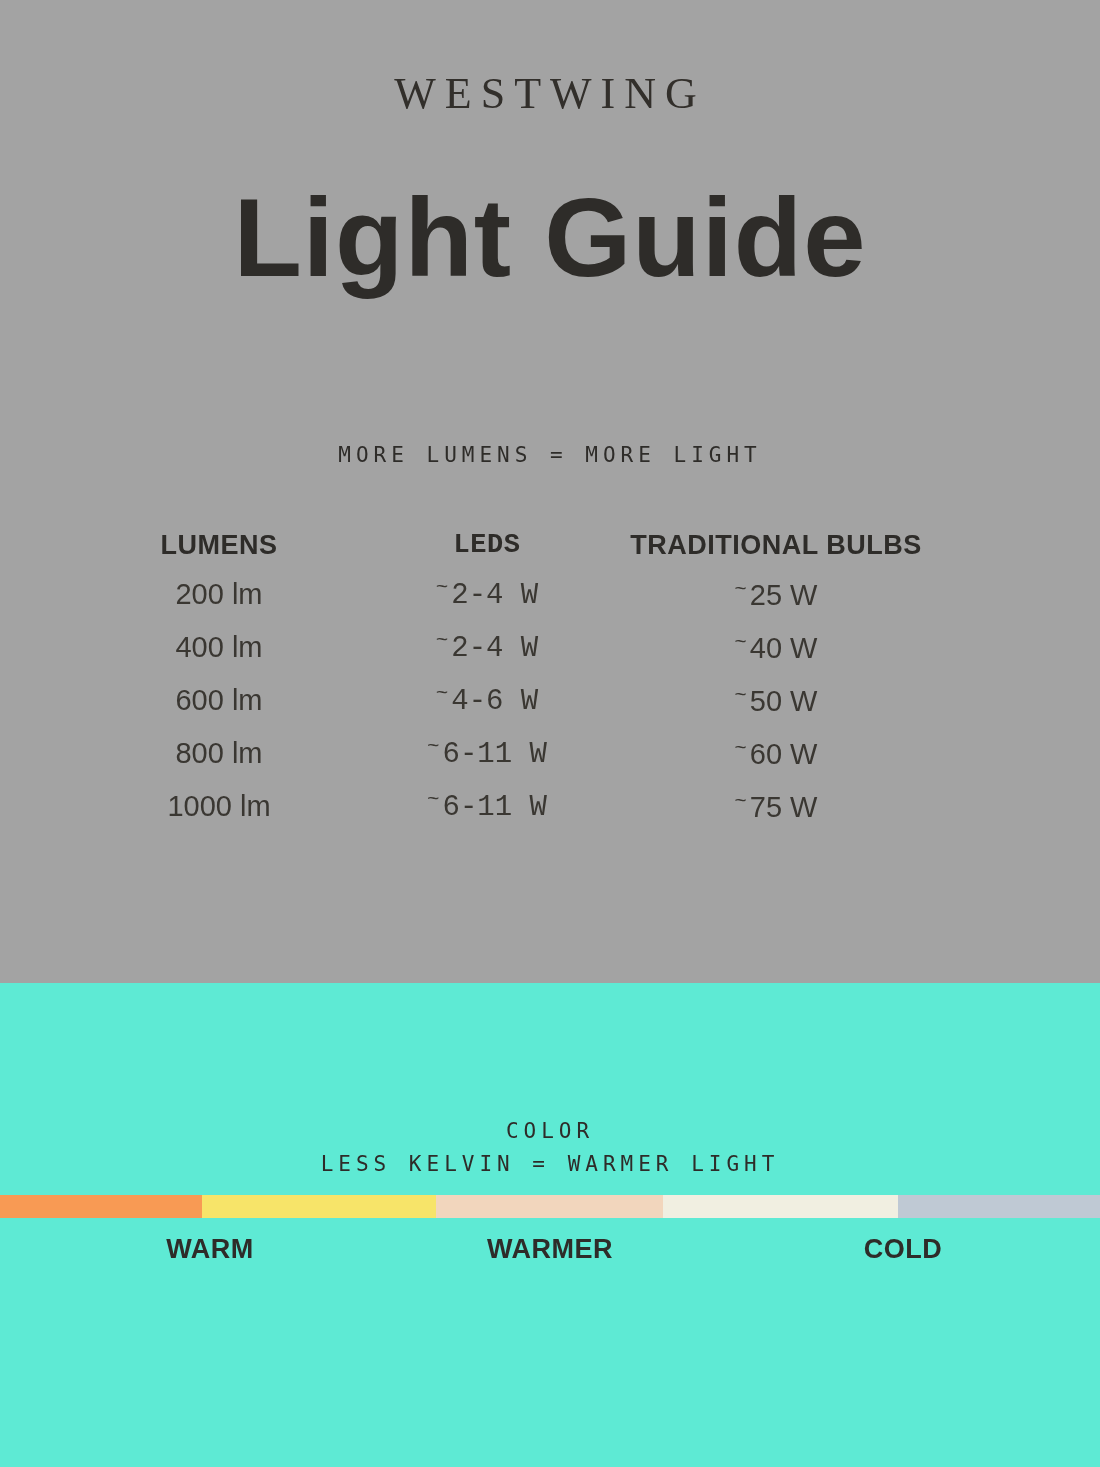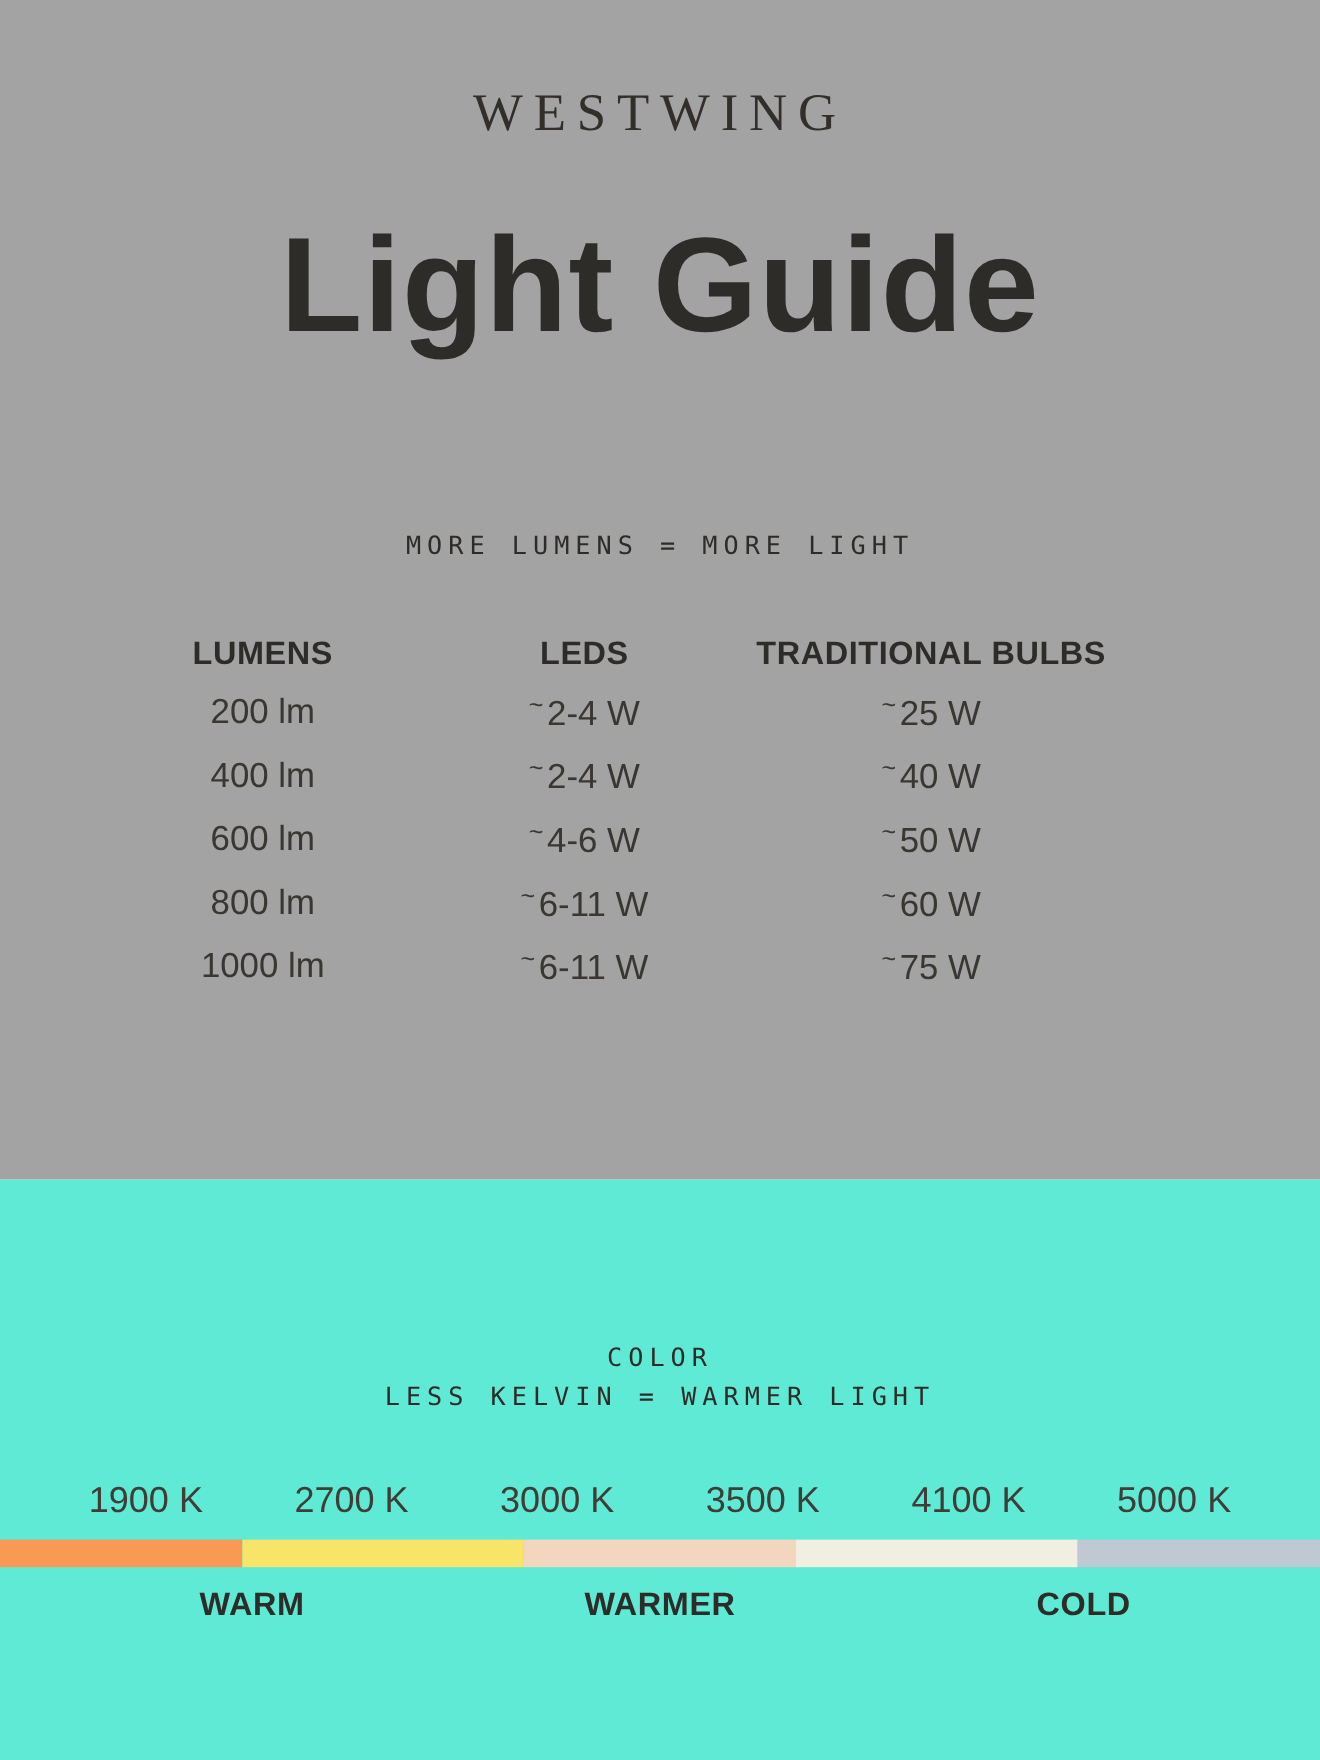--- a/index.html
+++ b/index.html
@@ -45,21 +45,21 @@
   .btable { margin-top: 50px; }
   .brow { position: relative; height: 53px; }
   .brow.header { height: 46px; }
   .bcell {
     position: absolute;
     top: 50%;
     transform: translate(-50%, -50%);
     white-space: nowrap;
   }
   .c1 { left: 219px; }
-  .c2 { left: 487px; }
+  .c2 { left: 487px; font-family: Liberation Mono, monospace; }
   .c3 { left: 776px; }
   .brow.header .bcell {
     font-size: 27px;
     font-weight: 700;
     letter-spacing: 0.5px;
     color: #2e2c29;
   }
   .brow.data .bcell {
     font-size: 29px;
     font-weight: 300;
@@ -176,28 +176,20 @@
     </div>
   </section>
 
   <section class="section-bottom">
 
     <div class="mono-block">
       <div>COLOR</div>
       <div>LESS KELVIN = WARMER LIGHT</div>
     </div>
 
-    <div class="kelvin-row">
-      <span class="kelvin-label">1900 K</span>
-      <span class="kelvin-label">2700 K</span>
-      <span class="kelvin-label">3000 K</span>
-      <span class="kelvin-label">3500 K</span>
-      <span class="kelvin-label">4100 K</span>
-      <span class="kelvin-label">5000 K</span>
-    </div>
 
     <div class="scale-bar">
       <div class="seg" style="background: rgb(248, 154, 84);"></div>
       <div class="seg" style="background: rgb(247, 228, 105);"></div>
       <div class="seg" style="background: rgb(242, 214, 189);"></div>
       <div class="seg" style="background: rgb(241, 239, 225);"></div>
       <div class="seg" style="background: rgb(191, 201, 212);"></div>
     </div>
 
     <div class="temp-row">

